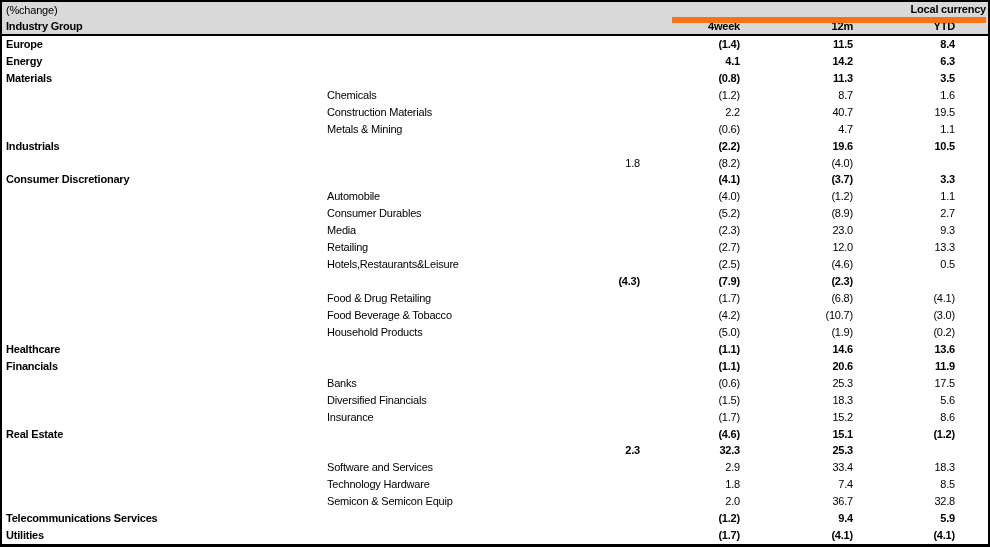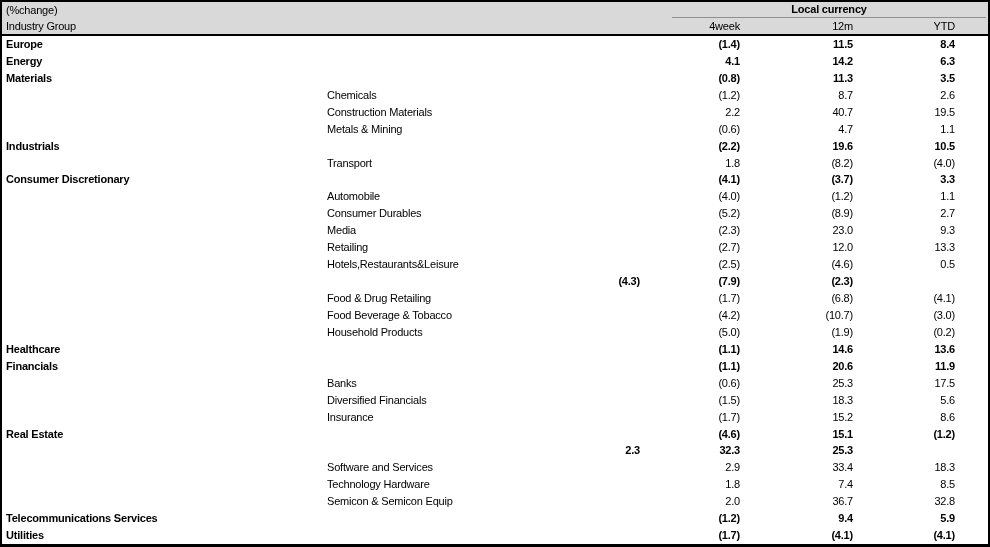--- a/index.html
+++ b/index.html
@@ -23,31 +23,31 @@
     border-bottom: 2px solid #000000;
   }
   .hrow1 { position: relative; height: 16px; }
   .pct-note {
     position: absolute; left: 4px; top: 2px;
     font-size: 11px; letter-spacing: -0.2px; white-space: nowrap;
   }
   .lc-head {
     position: absolute; left: 670px; top: 0;
     width: 314px; height: 15px; line-height: 15px;
-    text-align: center; font-weight: bold; font-size: 11px;
+    text-align: right; font-weight: bold; font-size: 11px;
     letter-spacing: -0.2px;
-    border-bottom: 1px solid #f97316;
+    border-bottom: 6px solid #f97316;
     white-space: nowrap;
   }
   .grid {
     display: grid;
     grid-template-columns: 325px 313px 100px 113px 102px 1fr;
     align-items: center;
   }
-  .hrow2 { height: 16px; font-weight: normal; }
+  .hrow2 { height: 16px; font-weight: bold; }
   .cell {
     font-size: 11px; line-height: 1;
     letter-spacing: -0.2px;
     white-space: nowrap; overflow: visible;
   }
   .cell.main { padding-left: 4px; }
   .cell.num { text-align: right; }
   .tbody { flex: 1 1 auto; display: flex; flex-direction: column; }
   .row { flex: 1 1 0; min-height: 0; }
   .row[data-style="group"] { font-weight: bold; }
@@ -99,21 +99,21 @@
         <div class="cell num">11.3</div>
         <div class="cell num">3.5</div>
         <div class="cell"></div>
       </div>
 
       <div class="row grid" data-style="sub">
         <div class="cell main"></div>
         <div class="cell subl">Chemicals</div>
         <div class="cell num">(1.2)</div>
         <div class="cell num">8.7</div>
-        <div class="cell num">2.6</div>
+        <div class="cell num">1.6</div>
         <div class="cell"></div>
       </div>
 
       <div class="row grid" data-style="sub">
         <div class="cell main"></div>
         <div class="cell subl">Construction Materials</div>
         <div class="cell num">2.2</div>
         <div class="cell num">40.7</div>
         <div class="cell num">19.5</div>
         <div class="cell"></div>
@@ -133,21 +133,20 @@
         <div class="cell subl"></div>
         <div class="cell num">(2.2)</div>
         <div class="cell num">19.6</div>
         <div class="cell num">10.5</div>
         <div class="cell"></div>
       </div>
 
 
       <div class="row grid" data-style="sub">
         <div class="cell main"></div>
-        <div class="cell subl">Transport</div>
         <div class="cell num">1.8</div>
         <div class="cell num">(8.2)</div>
         <div class="cell num">(4.0)</div>
         <div class="cell"></div>
       </div>
 
 
       <div class="row grid" data-style="group">
         <div class="cell main">Consumer Discretionary</div>
         <div class="cell subl"></div>

